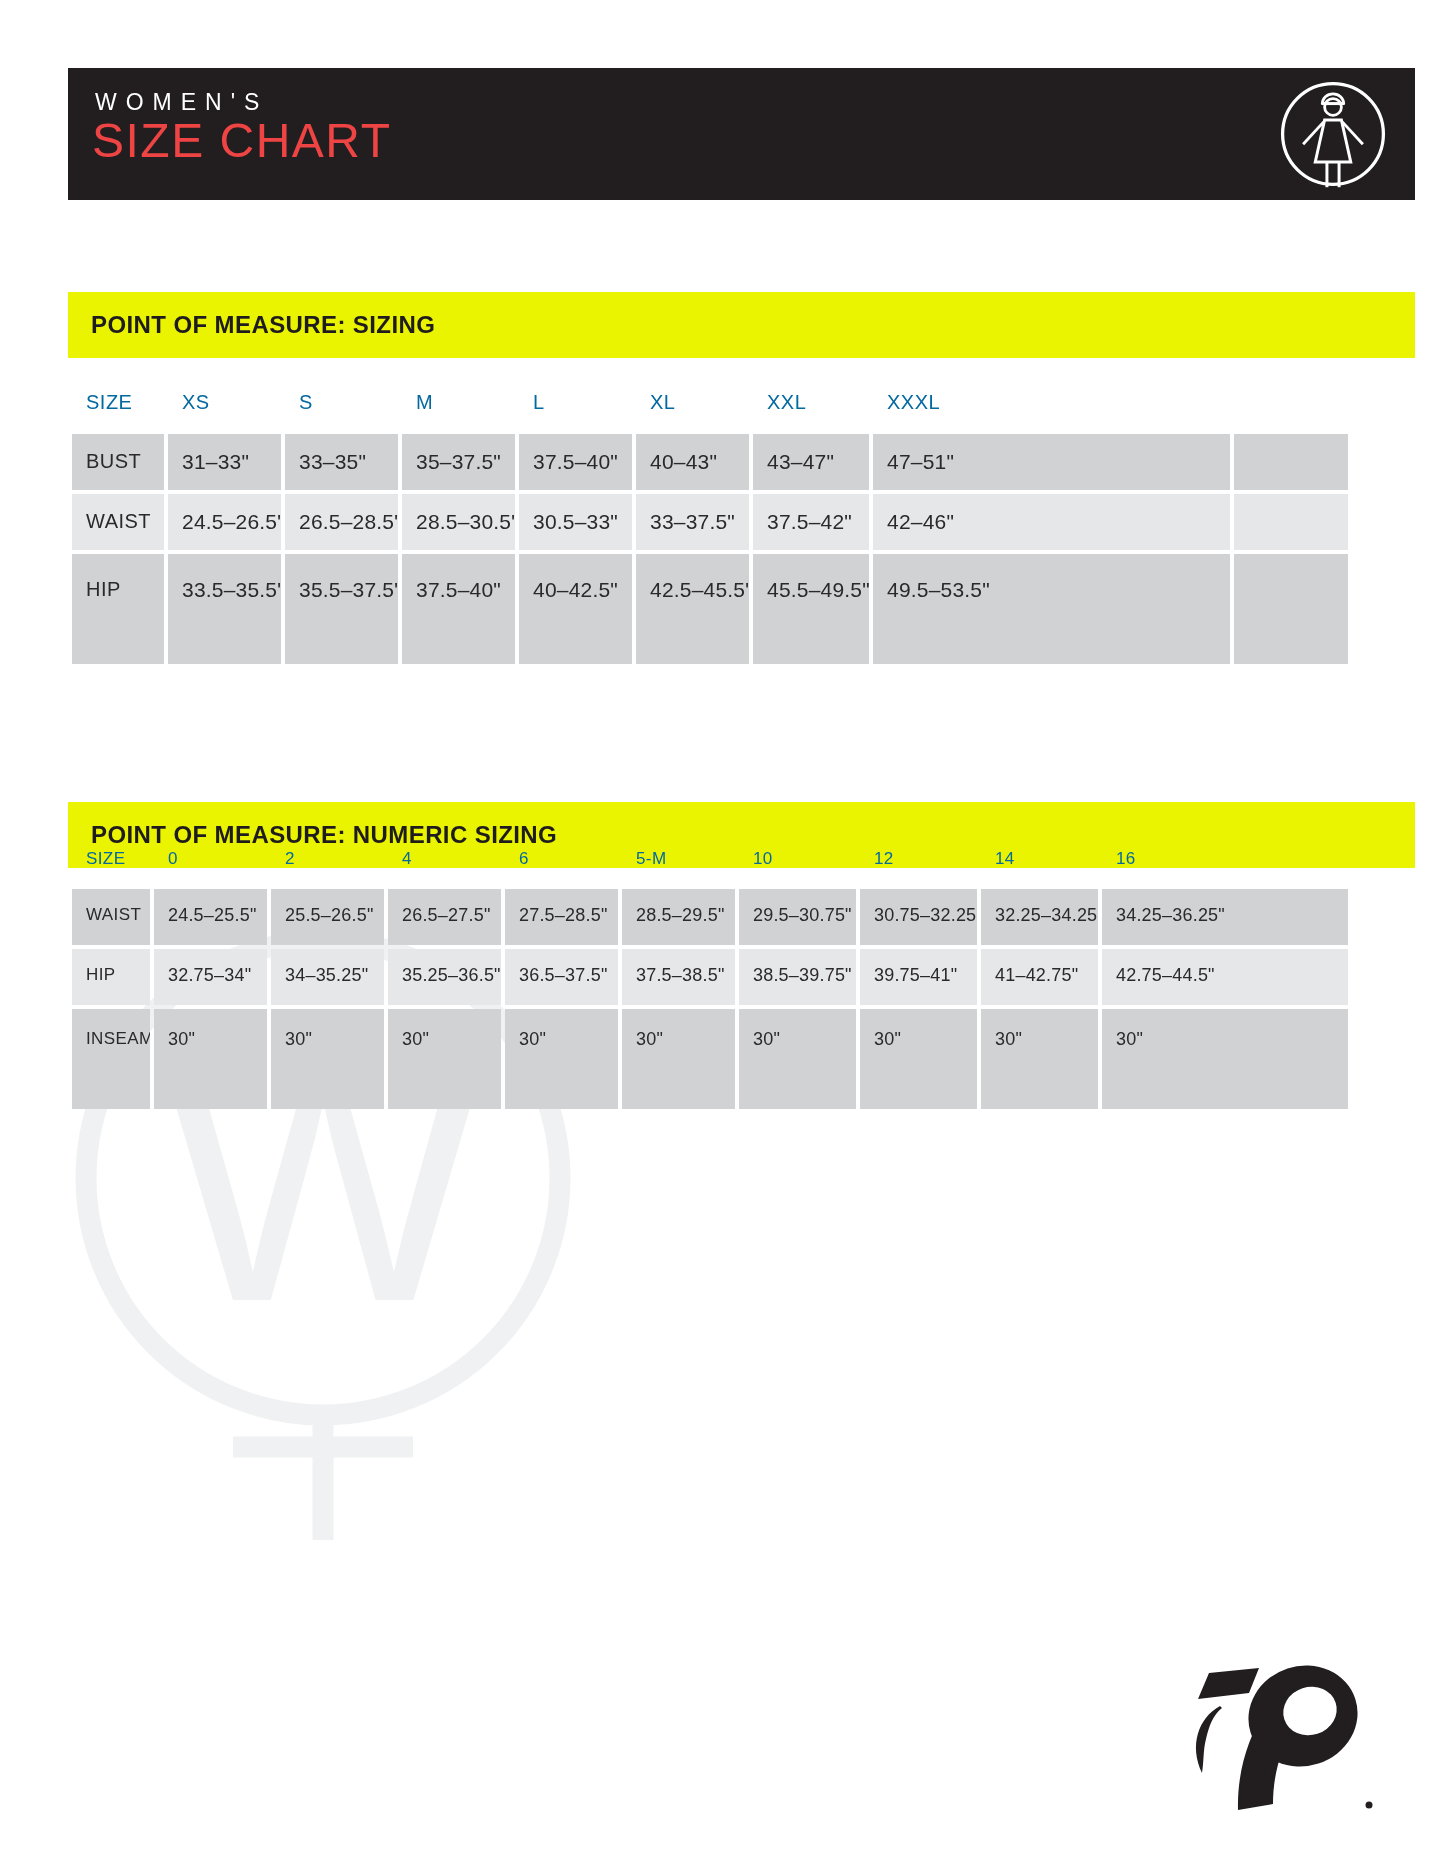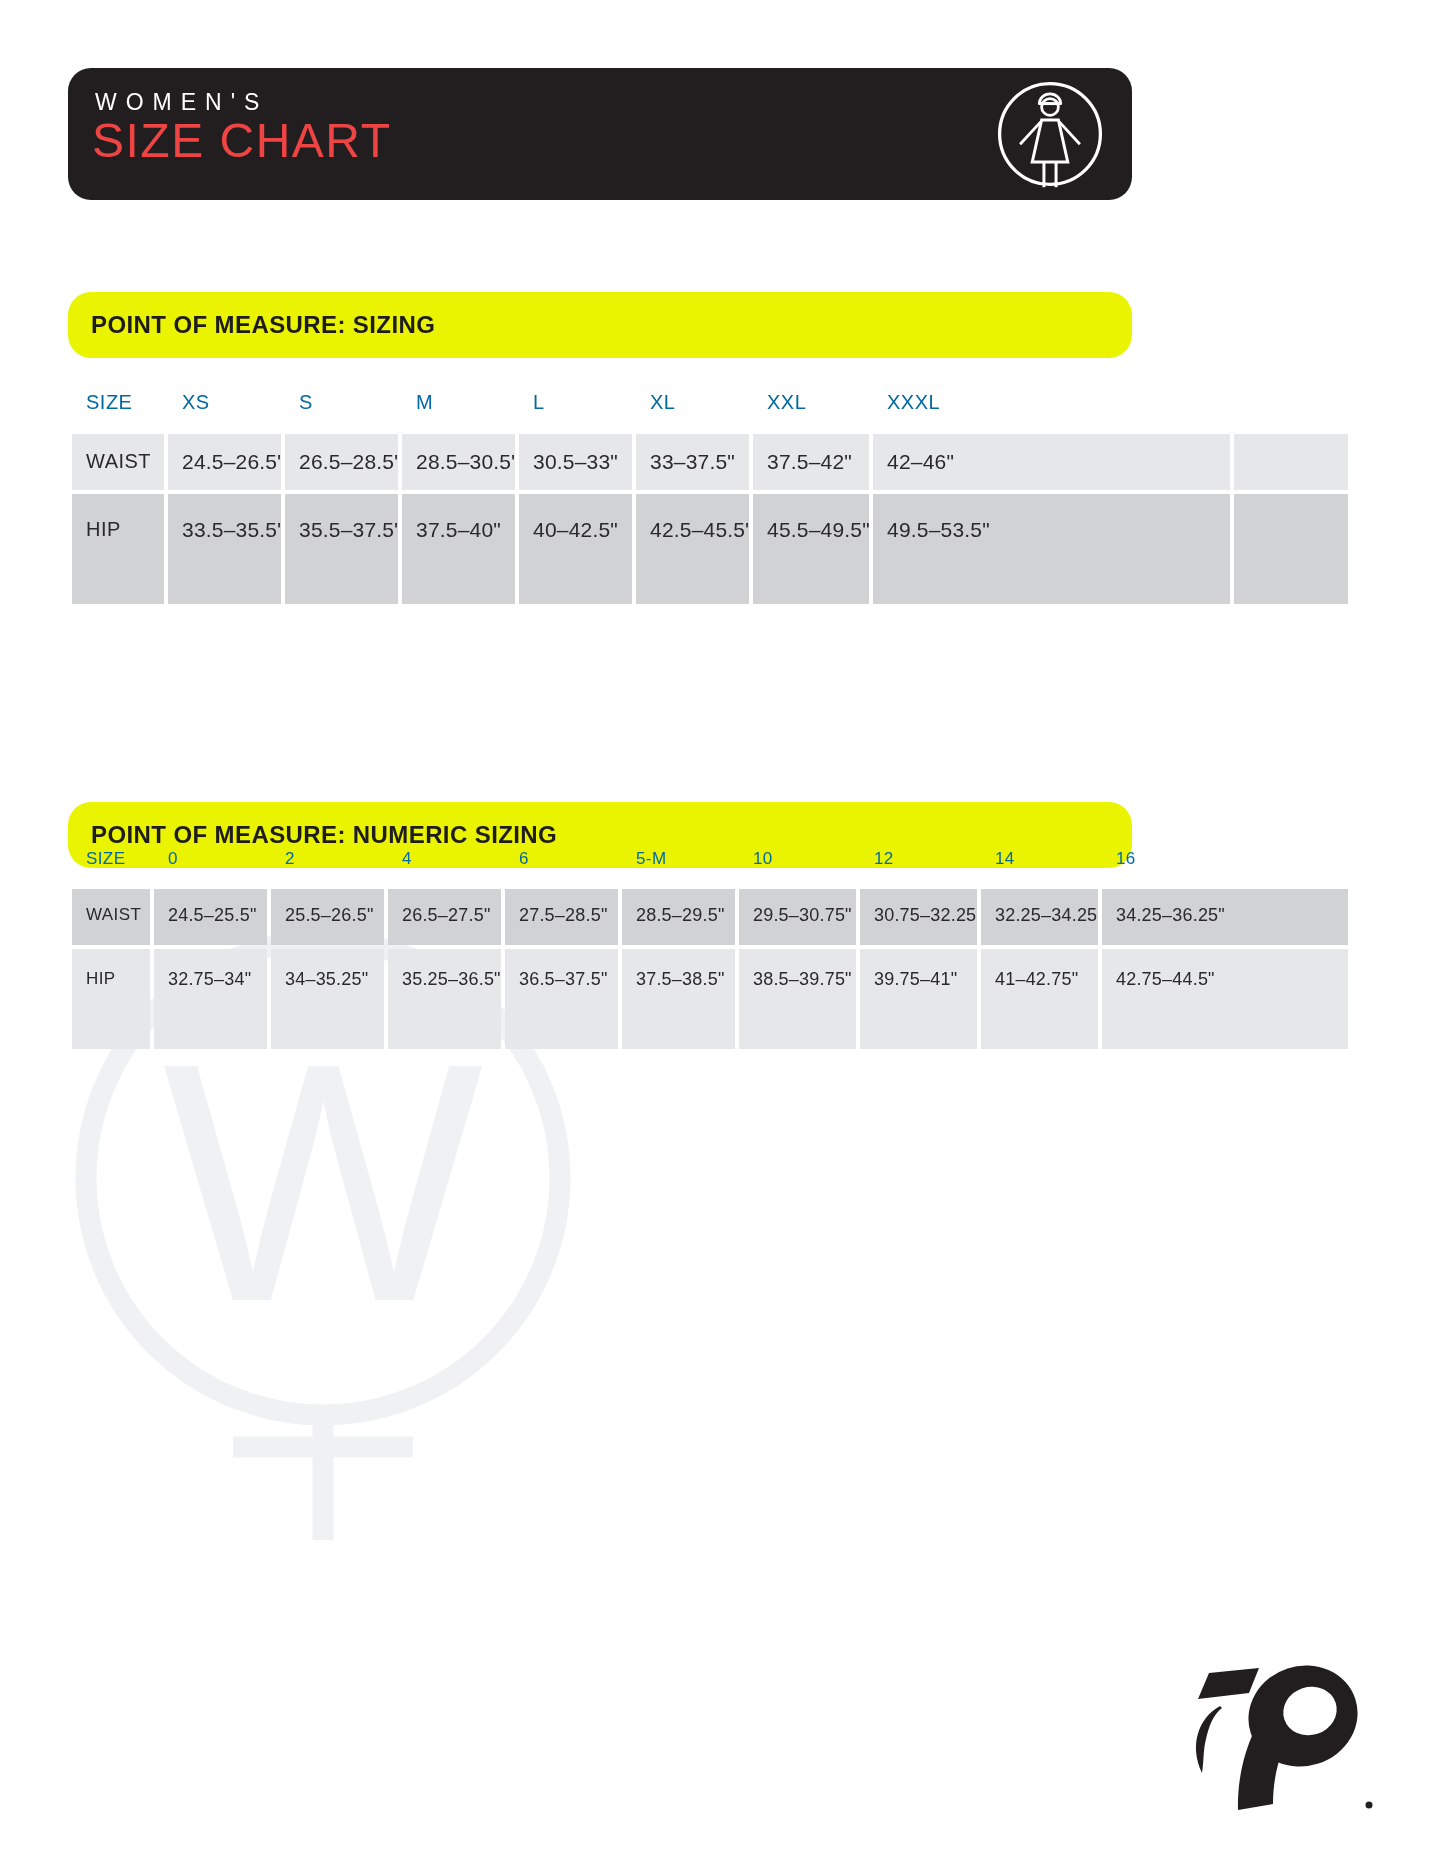--- a/index.html
+++ b/index.html
@@ -1,20 +1,20 @@
 <!DOCTYPE html>
 <html style="--black: #221e20; --yellow: #ebf400; --gray-dark: #d0d2d3; --gray-light: #e6e7e8; --watermark: #f0f1f2;"><head>
 <meta charset="utf-8">
 <style>
   html,body{margin:0;padding:0;background:#ffffff;}
   .sheet{
     position:relative;width:1445px;height:1870px;background:#fff;overflow:hidden;
     font-family:"Liberation Sans","DejaVu Sans",sans-serif;color:#2b292a;
   }
-  .band{position:absolute;left:68px;width:1064px;border-radius:23px;}
+  .band{position:absolute;left:68px;width:1347px;}
 
   
   .watermark{position:absolute;left:60px;top:920px;width:530px;height:640px;z-index:0;}
 
   
   .hdr{top:68px;height:132px;background:var(--black,#221e20);z-index:2;}
   .hdr .eyebrow{
     position:absolute;left:27px;top:21px;color:#fff;font-size:23px;
     letter-spacing:9px;font-weight:400;
   }
@@ -113,20 +113,31 @@
           <th>S</th>
           <th>M</th>
           <th>L</th>
           <th>XL</th>
           <th>XXL</th>
           <th>XXXL</th>
           <th></th>
         </tr>
       </thead>
     <tbody>
+        <tr class="row-a">
+          <td class="lbl">BUST</td>
+          <td>31–33"</td>
+          <td>33–35"</td>
+          <td>35–37.5"</td>
+          <td>37.5–40"</td>
+          <td>40–43"</td>
+          <td>43–47"</td>
+          <td>47–51"</td>
+          <td></td>
+        </tr>
         <tr class="row-b">
           <td class="lbl">WAIST</td>
           <td>24.5–26.5"</td>
           <td>26.5–28.5"</td>
           <td>28.5–30.5"</td>
           <td>30.5–33"</td>
           <td>33–37.5"</td>
           <td>37.5–42"</td>
           <td>42–46"</td>
           <td></td>
@@ -194,20 +205,32 @@
           <td>32.75–34"</td>
           <td>34–35.25"</td>
           <td>35.25–36.5"</td>
           <td>36.5–37.5"</td>
           <td>37.5–38.5"</td>
           <td>38.5–39.75"</td>
           <td>39.75–41"</td>
           <td>41–42.75"</td>
           <td>42.75–44.5"</td>
         </tr>
+        <tr class="row-a">
+          <td class="lbl">INSEAM</td>
+          <td>30"</td>
+          <td>30"</td>
+          <td>30"</td>
+          <td>30"</td>
+          <td>30"</td>
+          <td>30"</td>
+          <td>30"</td>
+          <td>30"</td>
+          <td>30"</td>
+        </tr>
       </tbody>
   </table>
 
   <svg class="brand" viewBox="0 0 195 165" aria-hidden="true">
     <path d="M26 21 L76 16 L66 41 L15 47 Z" fill="#221e20"></path>
     <path d="M37 54 C 15 66 6 94 19 121 C 21 110 20 98 23 87 C 26 74 30 63 39 56 Z" fill="#221e20"></path>
     <path d="M84 56 C 64 86 54 122 55 158 L 90 152 C 90 122 98 95 113 74 Z" fill="#221e20"></path>
     <ellipse cx="120" cy="64" rx="55" ry="50" transform="rotate(-18 120 64)" fill="#221e20"></ellipse>
     <ellipse cx="127" cy="59" rx="27" ry="24" transform="rotate(-18 127 59)" fill="#ffffff"></ellipse>
     <circle cx="186" cy="153" r="3.5" fill="#221e20"></circle>

